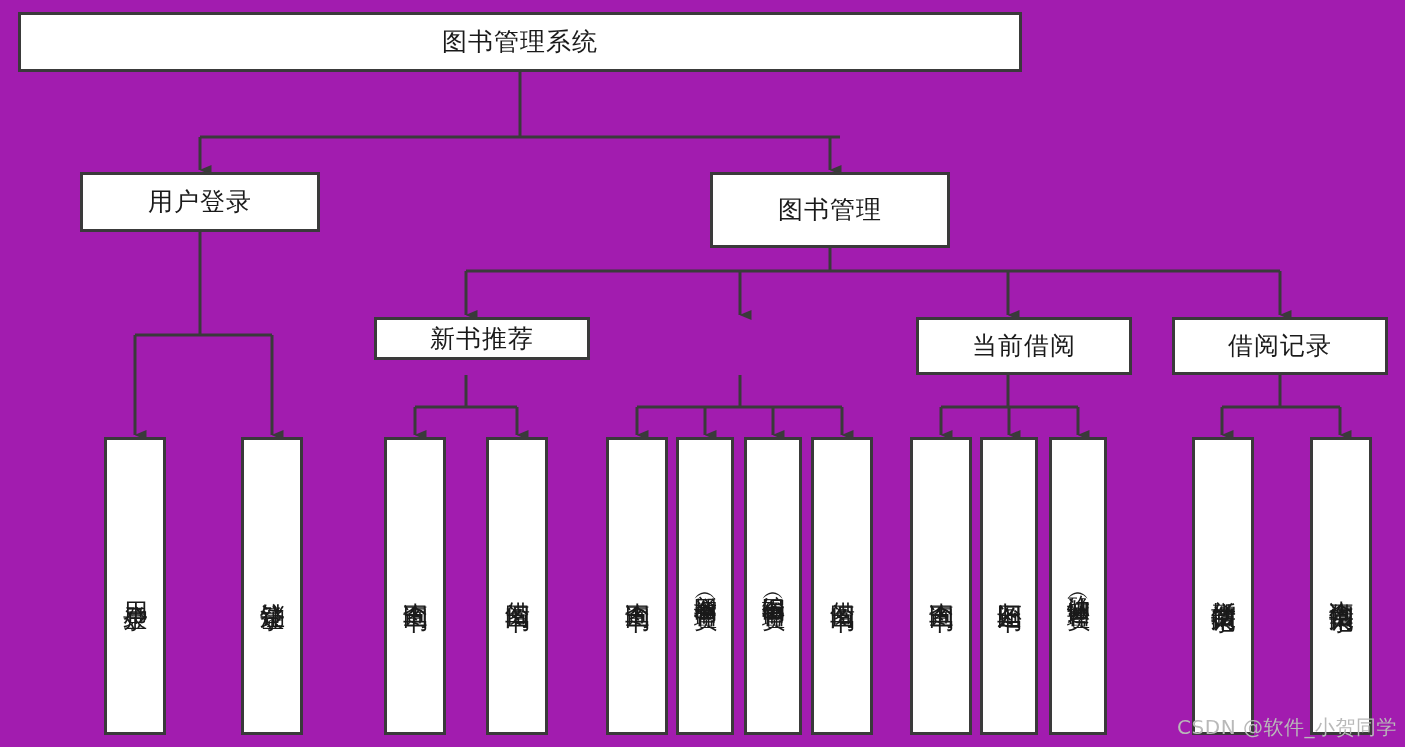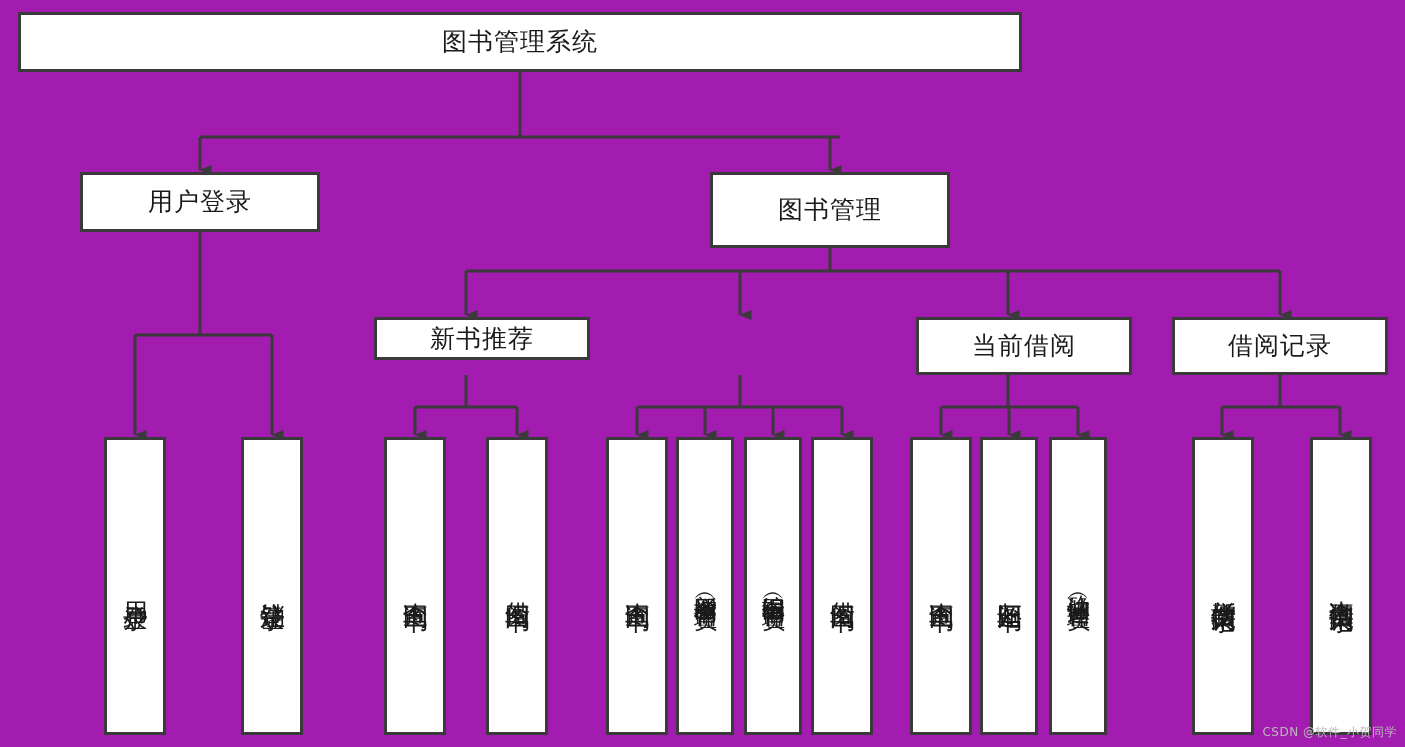--- a/index.html
+++ b/index.html
@@ -52,21 +52,21 @@
   .node.vert .vtext {
     writing-mode: vertical-rl;
     text-orientation: upright;
     white-space: nowrap;
     display: block;
   }
   #watermark {
     position: absolute;
     right: 8px;
     bottom: 6px;
-    font-size: 12px;
+    font-size: 20px;
     color: #b9b9b9;
     letter-spacing: 0.5px;
     white-space: nowrap;
     user-select: none;
   }
 </style>
 </head>
 <body>
 
 <div id="canvas">

